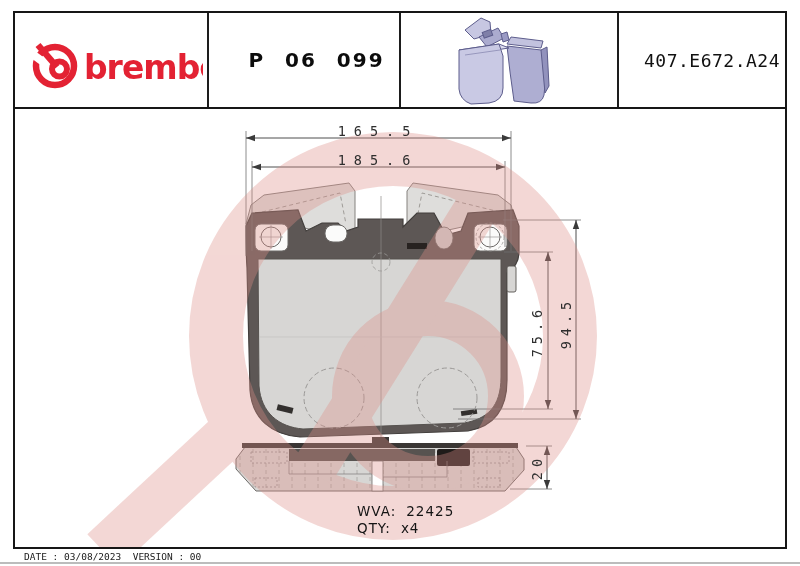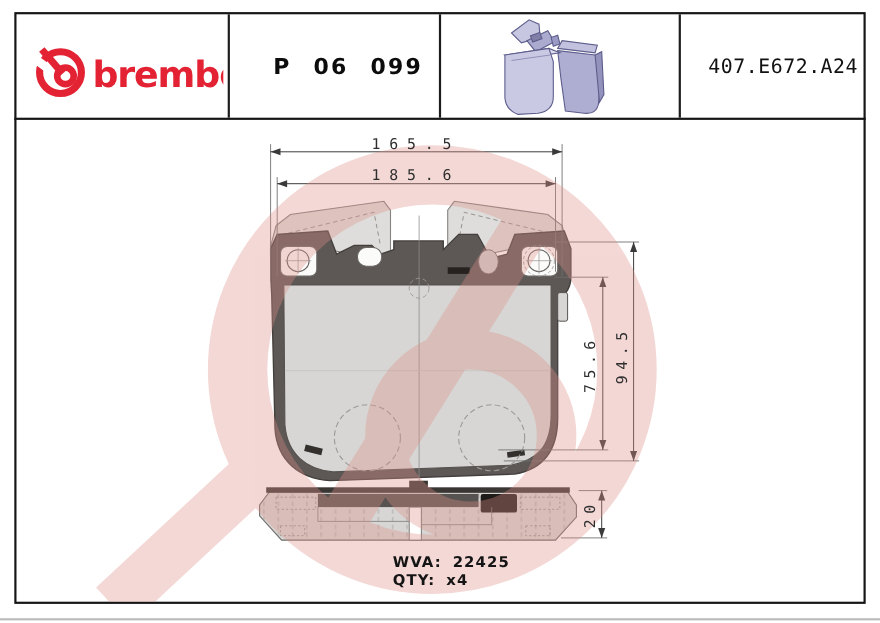--- a/index.html
+++ b/index.html
@@ -9,21 +9,21 @@
   .frame{left:13px;top:11px;width:774px;height:538px;border:2px solid #161616;box-sizing:border-box;background:transparent;}
   .hdiv{left:13px;top:107px;width:774px;height:2px;background:#161616;}
   .vdiv{top:13px;height:94px;width:2px;background:#1d1d1d;}
   .partnum{left:209px;top:13px;width:191px;height:94px;display:flex;align-items:center;justify-content:center;
            font-weight:bold;font-size:20px;letter-spacing:2px;word-spacing:11px;color:#0c0c0c;white-space:pre;margin-left:12px;}
   .catalog{left:619px;top:13px;width:166px;height:94px;display:flex;align-items:center;justify-content:center;
            font-family:"DejaVu Sans Mono",monospace;font-size:18px;letter-spacing:.5px;color:#111;margin-left:10px;}
   .dimlabel{font-family:"DejaVu Sans Mono",monospace;font-size:13.5px;letter-spacing:8px;color:#2e2e2e;
             text-align:center;white-space:nowrap;}
   .dimlabel.vert{letter-spacing:5px;transform:rotate(-90deg);}
-  .wva{left:357px;top:503px;font-weight:bold;font-size:13.5px;letter-spacing:1px;color:#141414;line-height:17px;}
+  .wva{left:357px;top:503px;font-weight:normal;font-size:13.5px;letter-spacing:1px;color:#141414;line-height:17px;}
   .wva .val{margin-left:10px;}
   .footer{left:24px;top:551px;font-family:"DejaVu Sans Mono",monospace;font-size:9.5px;color:#202020;white-space:pre;}
   .bottomline{left:0;top:562px;width:800px;height:2px;background:#bcbcbc;}
 </style>
 </head>
 <body>
 
 <div id="page">
 
   <div class="abs frame"></div>
@@ -175,15 +175,16 @@
   <span class="abs dimlabel" style="left:330px;top:152px;width:96px">185.6</span>
   <span class="abs dimlabel vert" style="left:531px;top:315px;width:70px">94.5</span>
   <span class="abs dimlabel vert" style="left:502px;top:323px;width:70px">75.6</span>
   <span class="abs dimlabel vert" style="left:502px;top:459px;width:70px">20</span>
 
   <div class="abs wva">
     <div><span>WVA:</span><span class="val">22425</span></div>
     <div><span>QTY:</span><span class="val">x4</span></div>
   </div>
 
+  <span class="abs footer">DATE : 03/08/2023  VERSION : 00</span>
   <div class="abs bottomline"></div>
 
 </div>
 
 </body></html>

